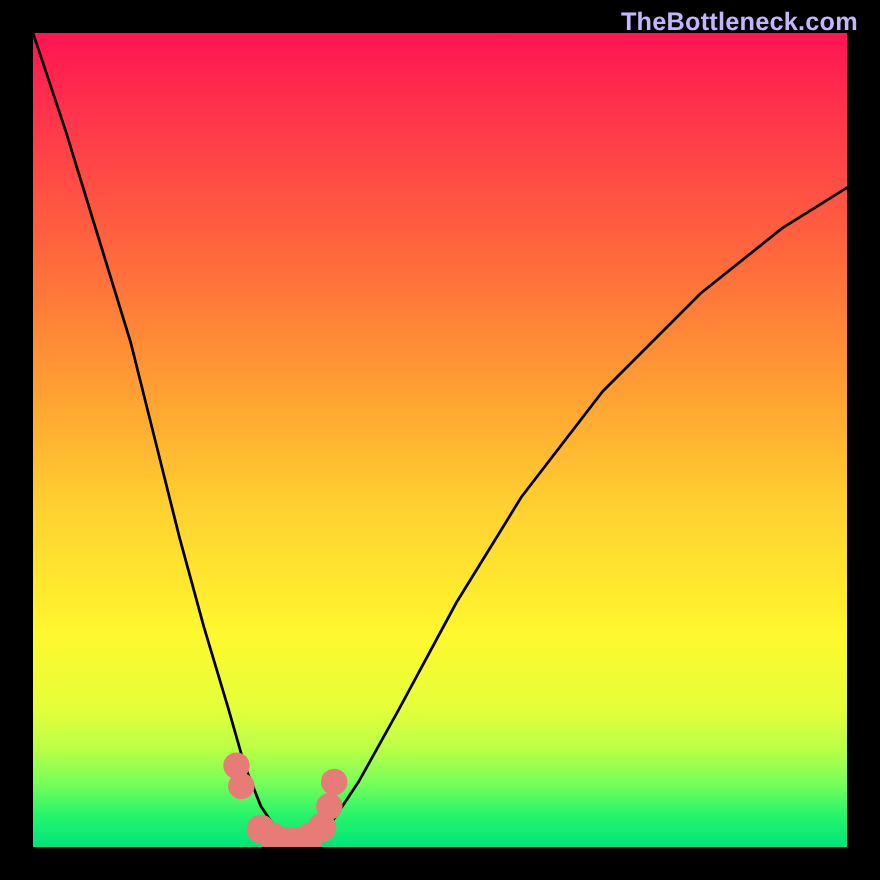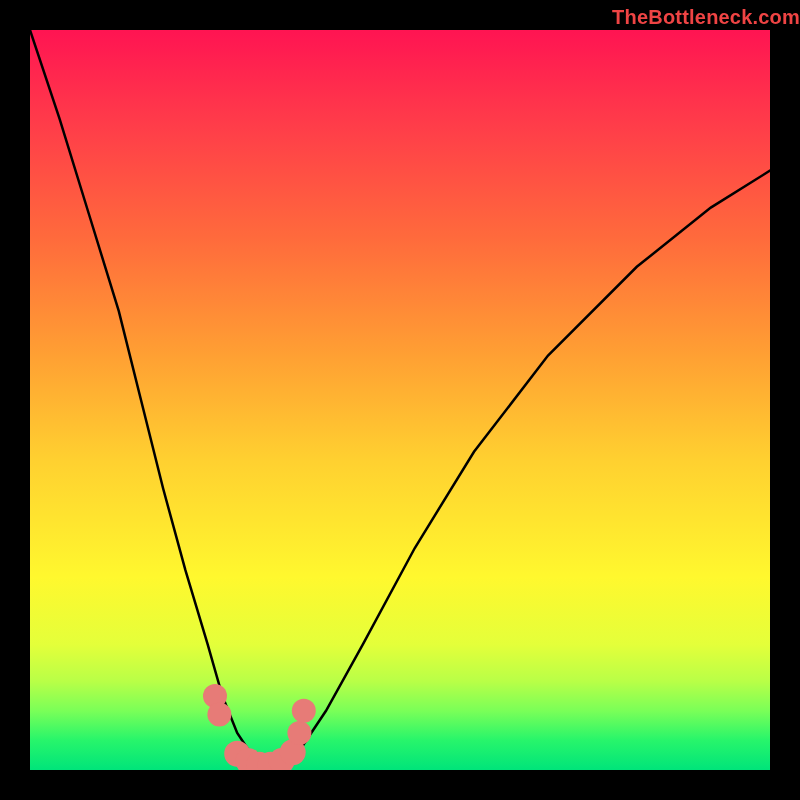--- a/index.html
+++ b/index.html
@@ -26,23 +26,23 @@
       #fff82e 74%,
       #e4ff3a 83%,
       #b9ff47 88%,
       #7aff58 92%,
       #27f56b 96%,
       #00e47a 100%);
   }
   .watermark {
     position: absolute;
     top: 6px;
-    right: 0;
-    color: #ef4444;
-    font-size: 20px;
+    right: 20px;
+    color: #c4b5fd;
+    font-size: 23px;
     font-weight: 600;
     letter-spacing: 0.2px;
   }
   svg.overlay {
     position: absolute;
     left: 0;
     top: 0;
     width: 740px;
     height: 740px;
   }

